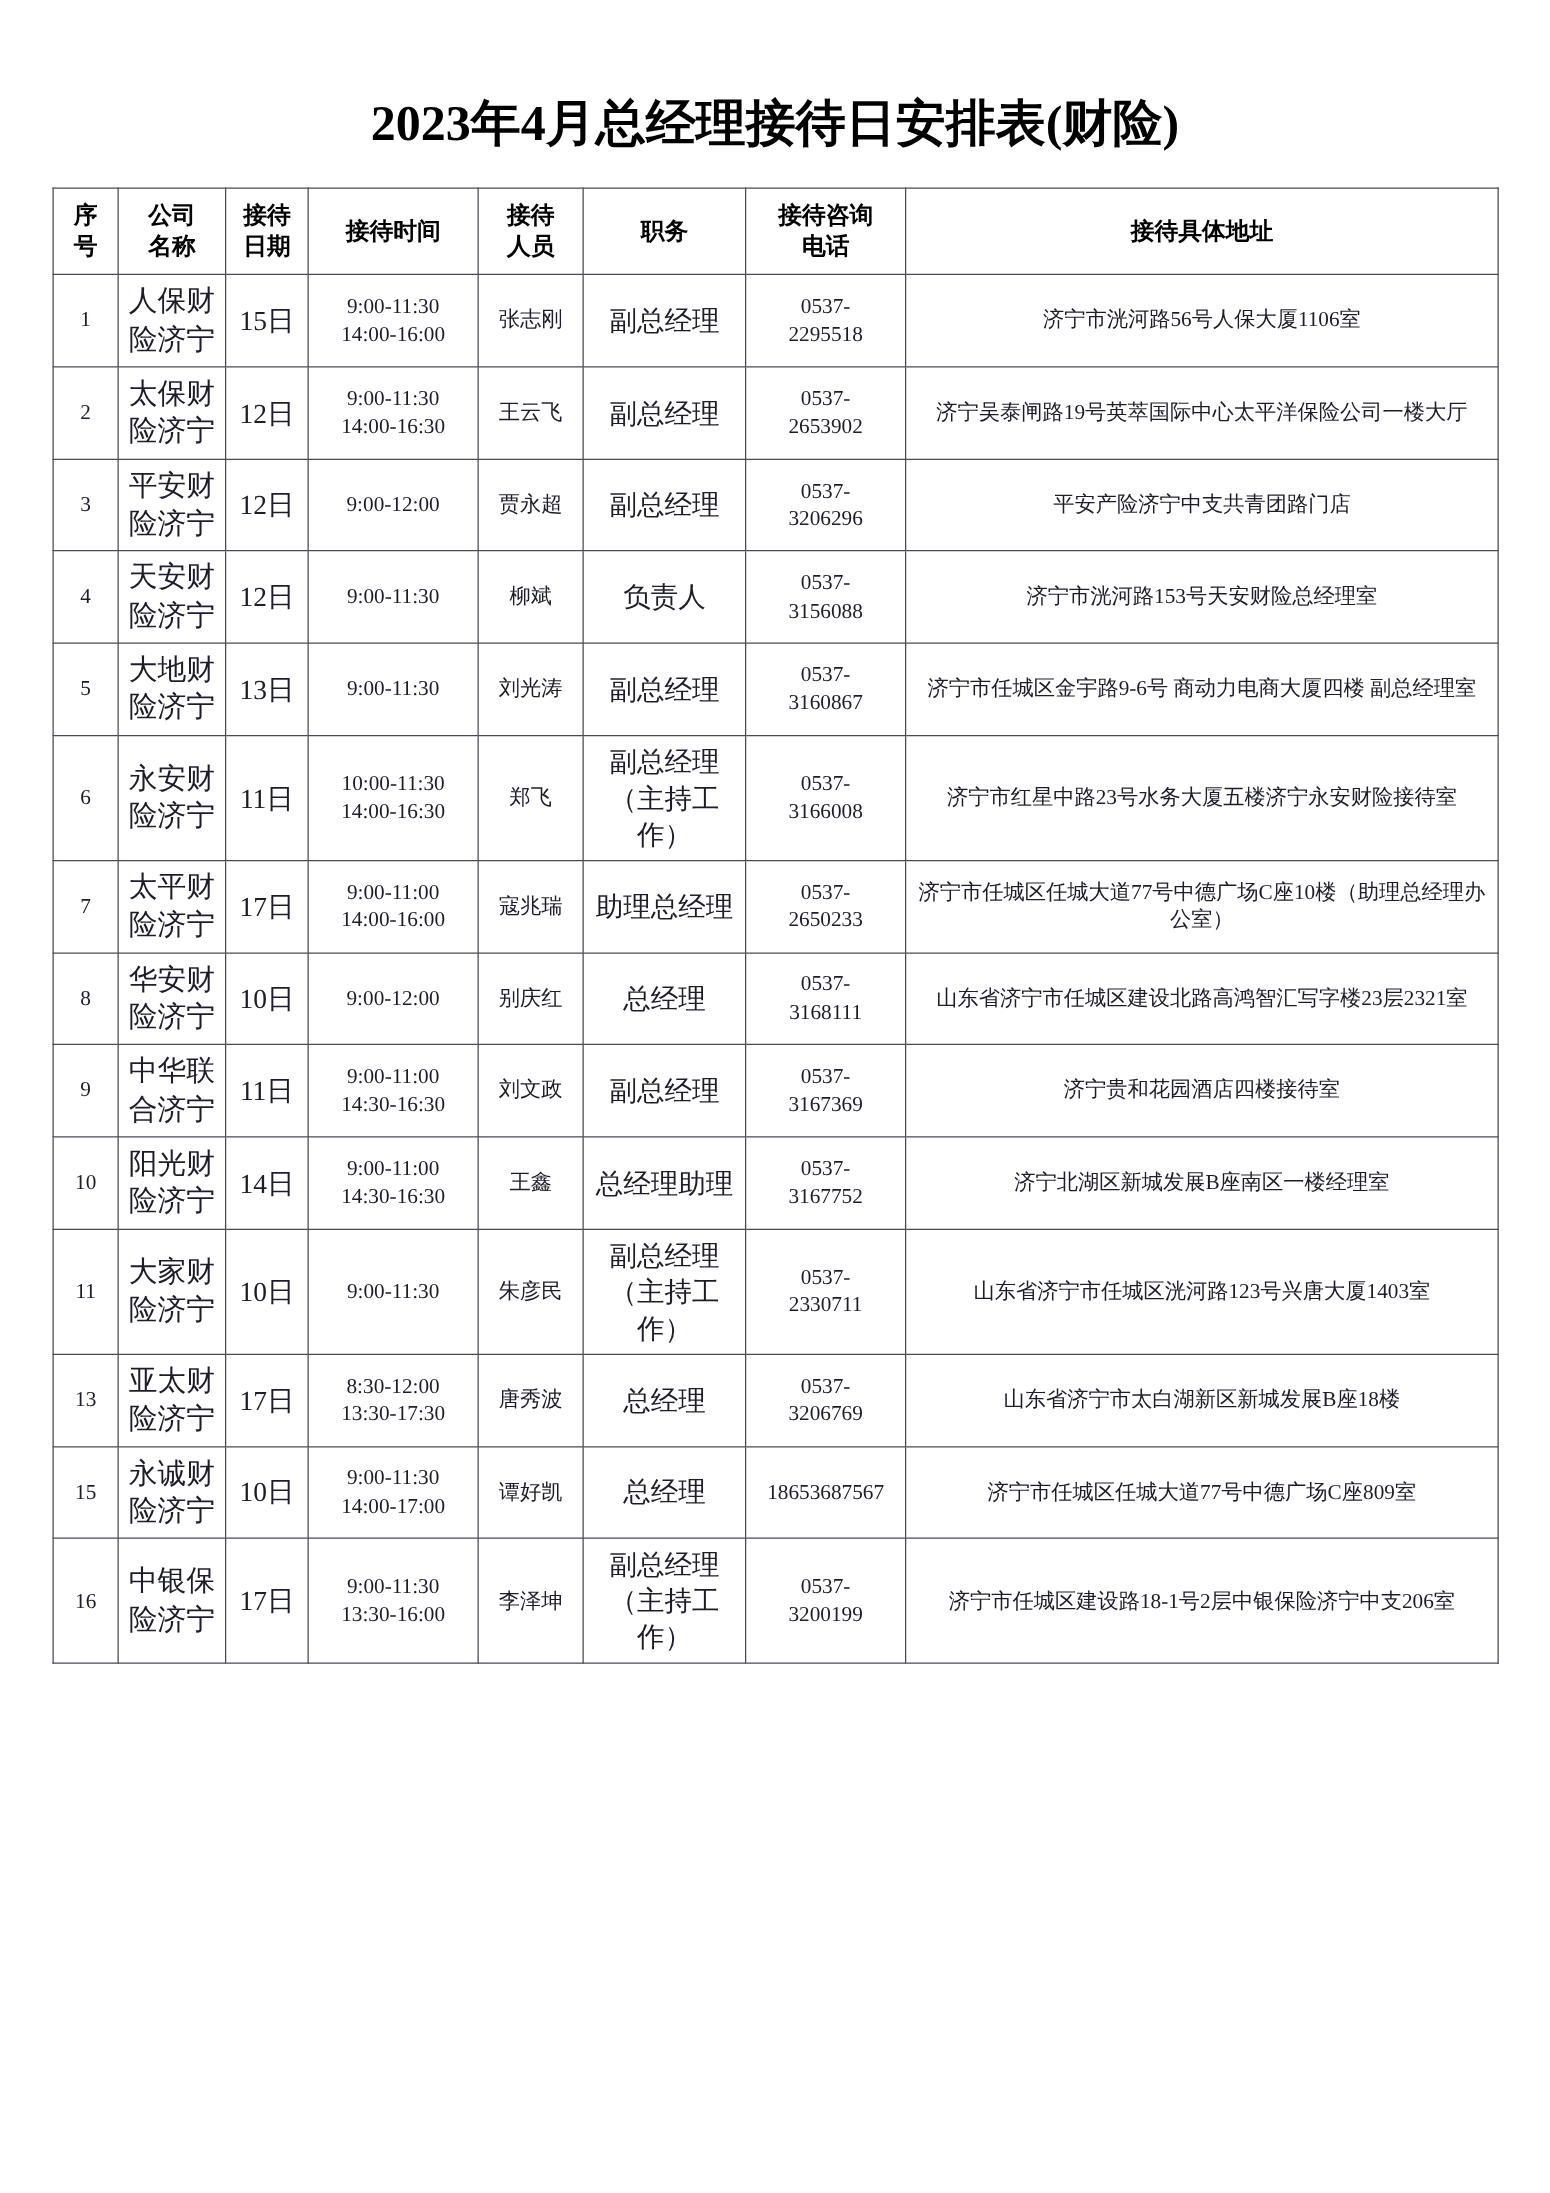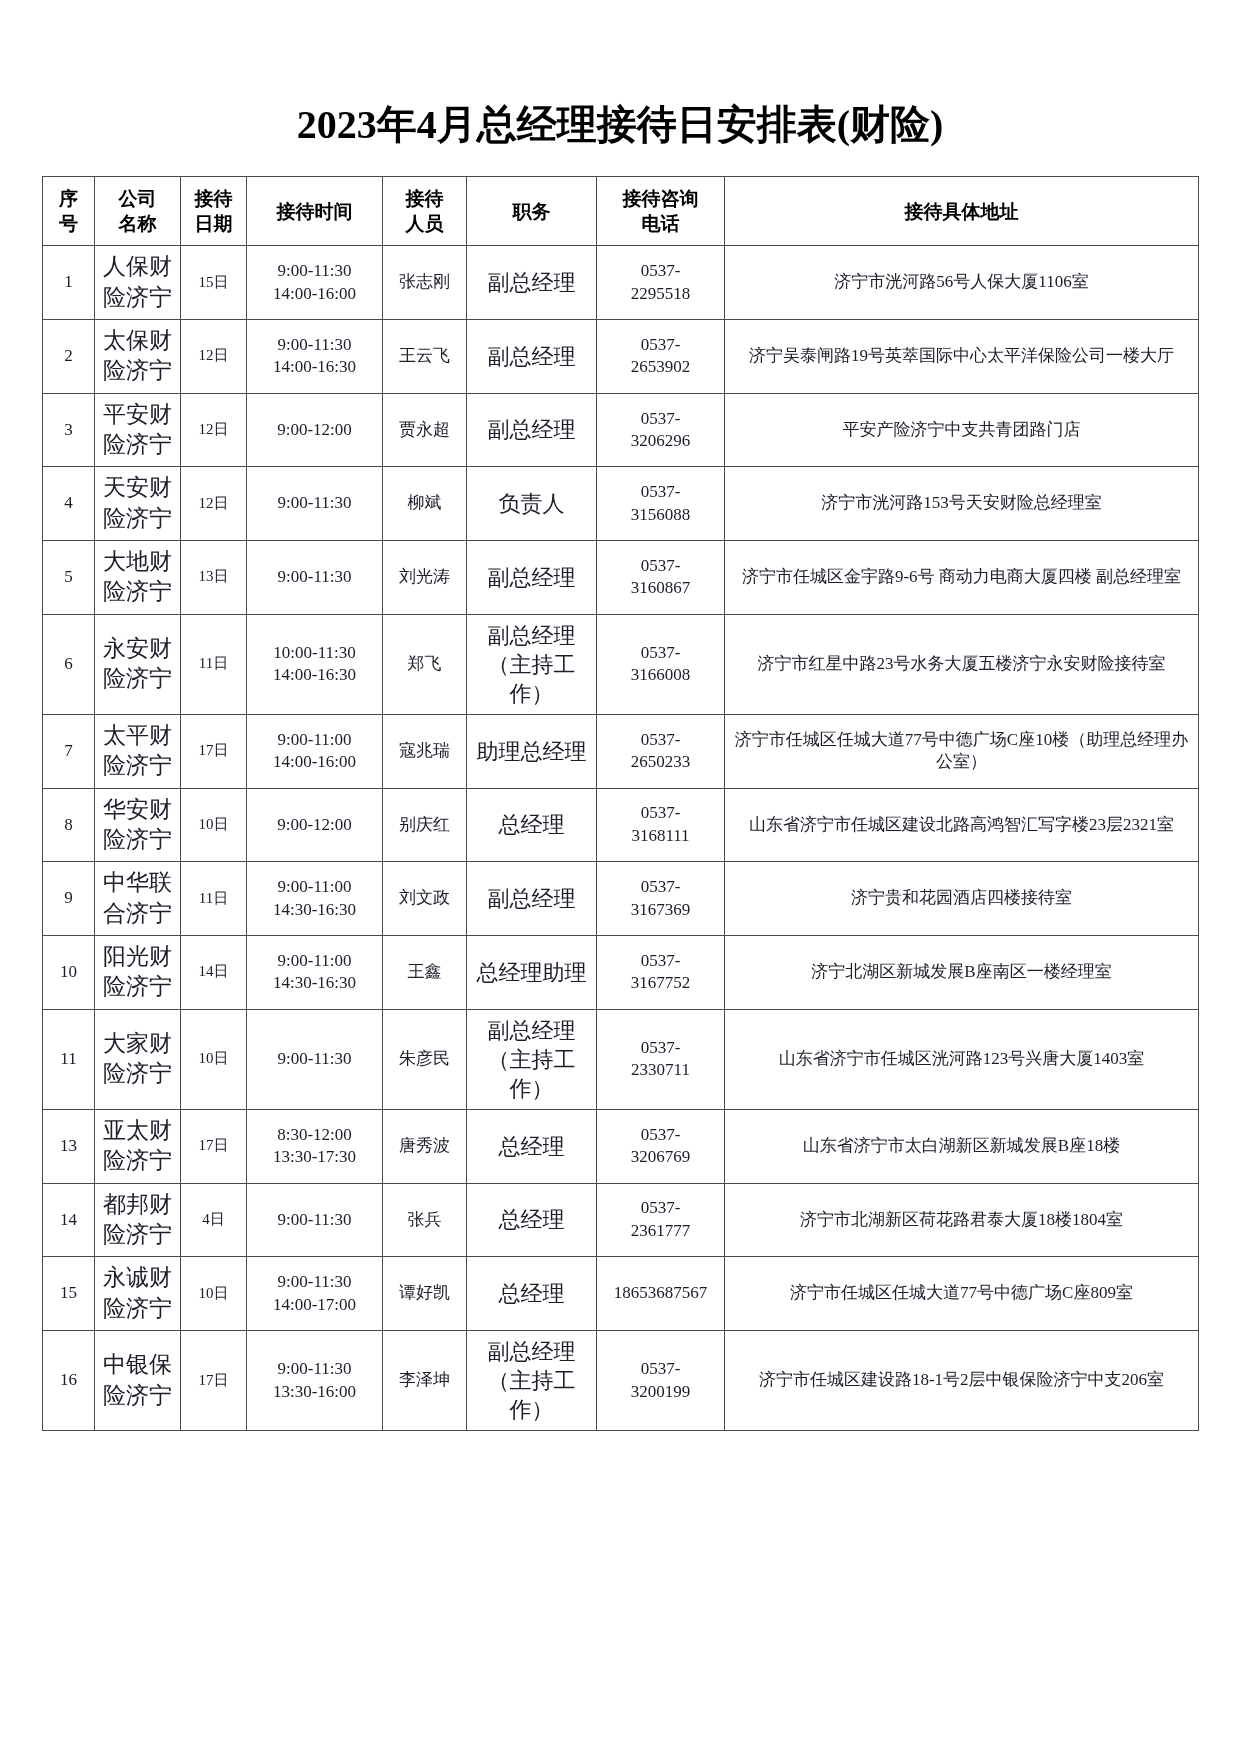--- a/index.html
+++ b/index.html
@@ -17,21 +17,21 @@
     box-sizing:border-box;
     padding:0;
     position:relative;
   }
   .doc-title{
     text-align:center;
     font-size:40px;
     font-weight:bold;
     letter-spacing:0px;
     margin:0;
-    padding-top:102px;
+    padding-top:76px;
     padding-bottom:0px;
     line-height:1.15;
     font-family:"Liberation Serif","DejaVu Serif",serif;
     color:#000;
   }
   .table-wrap{
     margin:28px 42px 0 42px;
   }
   table.sched{
     border-collapse:collapse;
@@ -60,21 +60,21 @@
   col.c-comp{width:86px;}
   col.c-date{width:66px;}
   col.c-time{width:136px;}
   col.c-person{width:84px;}
   col.c-title{width:130px;}
   col.c-phone{width:128px;}
   col.c-addr{width:474px;}
 
   td.idx{font-size:17px;}
   td.comp{font-size:23px;line-height:1.3;}
-  td.date{font-size:15px;}
+  td.date{font-size:22px;}
   td.time{font-size:17px;white-space:pre-line;line-height:1.35;}
   td.person{font-size:17px;}
   td.role{font-size:22px;line-height:1.3;}
   td.phone{font-size:17px;white-space:pre-line;line-height:1.35;}
   td.addr{font-size:17px;line-height:1.36;padding-left:8px;padding-right:8px;}
   .hdr-2line{white-space:pre-line;line-height:1.22;}
 </style>
 </head>
 <body>
 
@@ -245,31 +245,20 @@
             <td class="date">17日</td>
             <td class="time">8:30-12:00
 13:30-17:30</td>
             <td class="person">唐秀波</td>
             <td class="role">总经理</td>
             <td class="phone">0537-
 3206769</td>
             <td class="addr">山东省济宁市太白湖新区新城发展B座18楼</td>
           </tr>
           <tr>
-            <td class="idx">14</td>
-            <td class="comp">都邦财险济宁</td>
-            <td class="date">4日</td>
-            <td class="time">9:00-11:30</td>
-            <td class="person">张兵</td>
-            <td class="role">总经理</td>
-            <td class="phone">0537-
-2361777</td>
-            <td class="addr">济宁市北湖新区荷花路君泰大厦18楼1804室</td>
-          </tr>
-          <tr>
             <td class="idx">15</td>
             <td class="comp">永诚财险济宁</td>
             <td class="date">10日</td>
             <td class="time">9:00-11:30
 14:00-17:00</td>
             <td class="person">谭好凯</td>
             <td class="role">总经理</td>
             <td class="phone">18653687567</td>
             <td class="addr">济宁市任城区任城大道77号中德广场C座809室</td>
           </tr>

